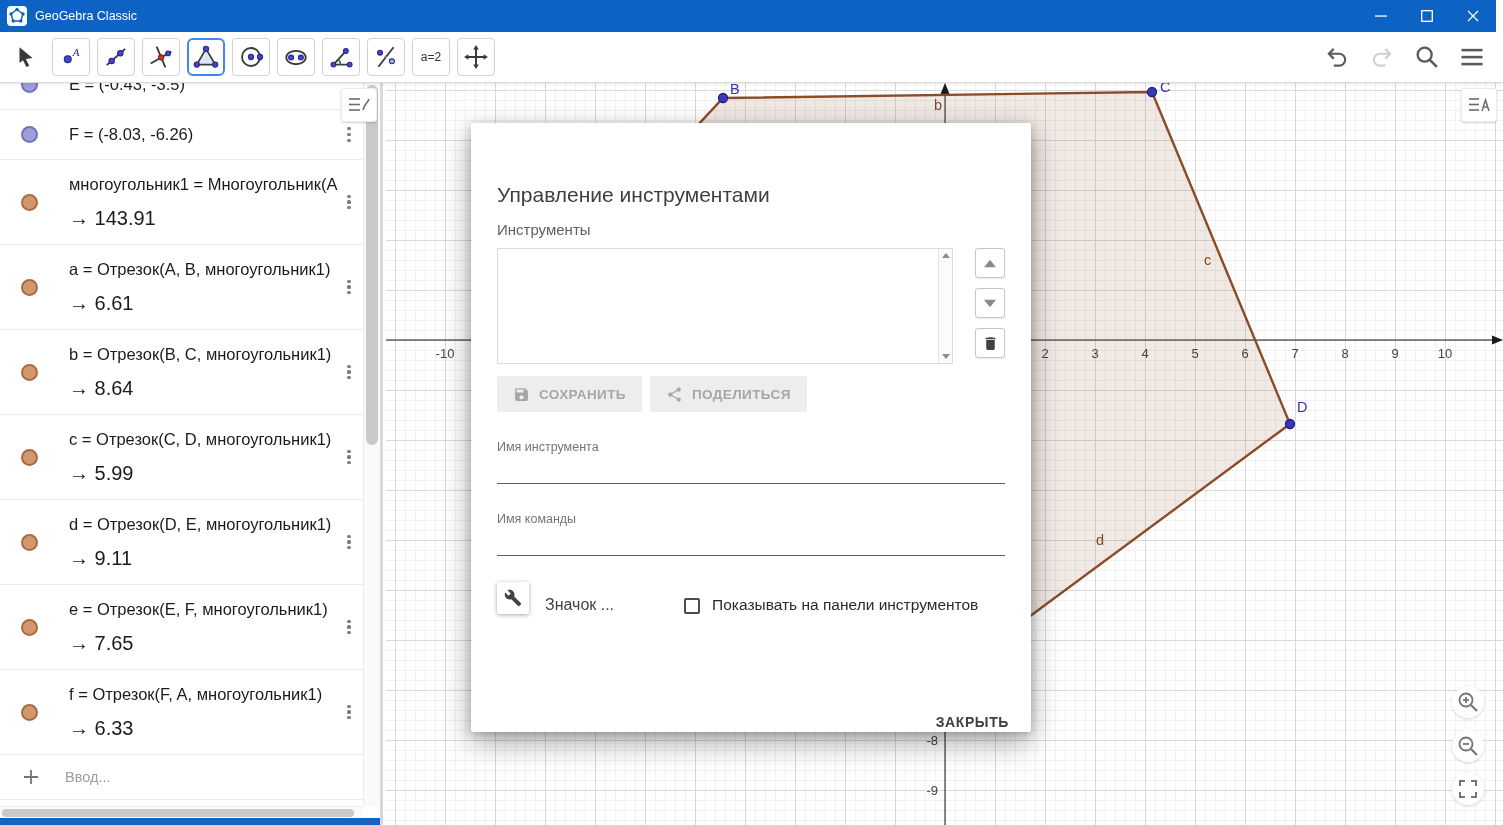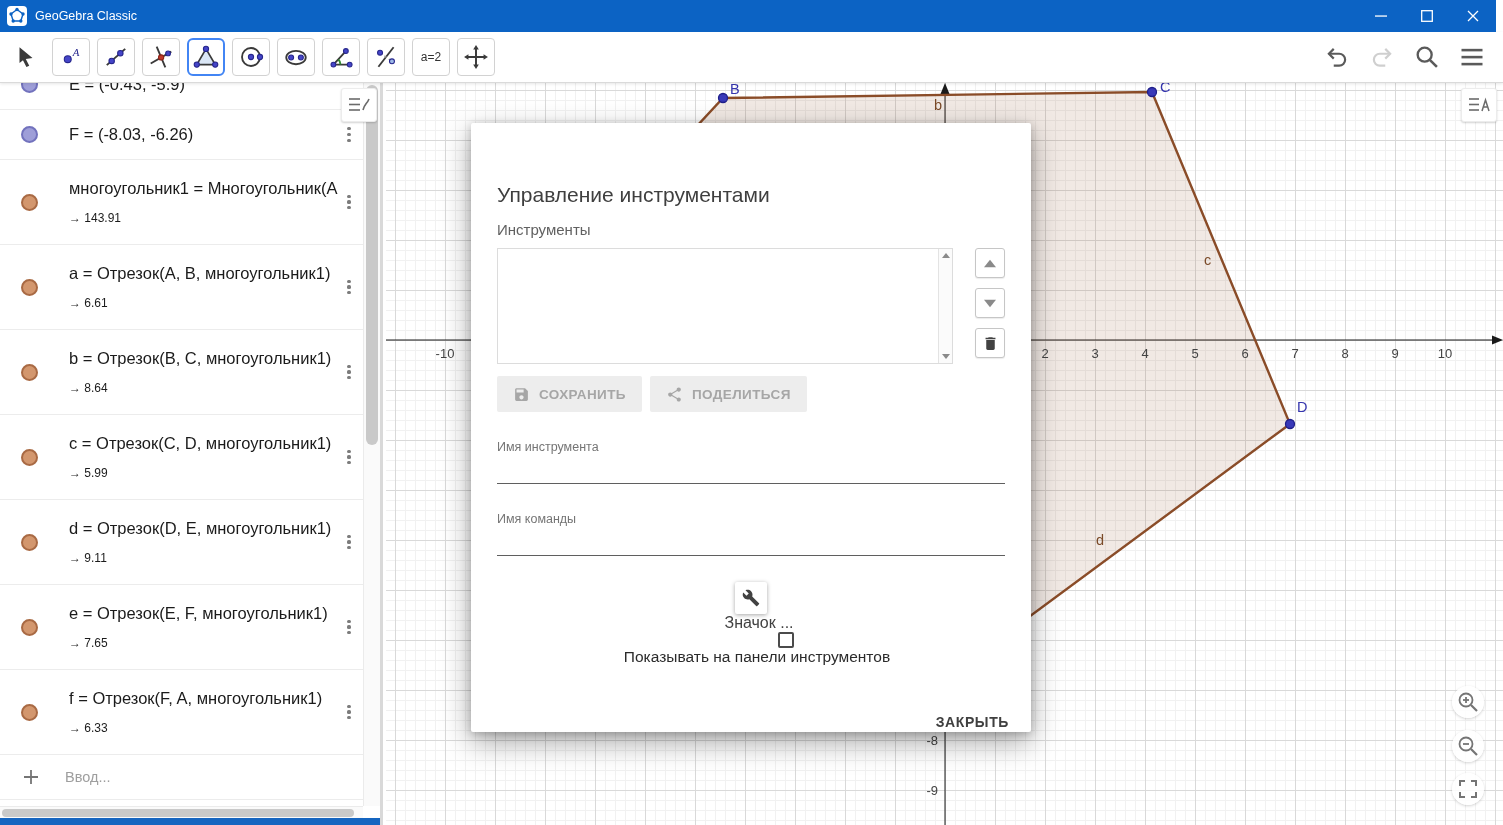--- a/index.html
+++ b/index.html
@@ -35,21 +35,21 @@
   .rows { position:absolute; top:0; left:0; right:17px; }
   .row { display:flex; align-items:center; border-bottom:1px solid #ececec; padding-left:21px; background:#fff; }
   .row.single { height:50px; }
   .row.double { height:85px; }
   .row.first { margin-top:-23px; }
   .toggle { width:17px; height:17px; border-radius:50%; flex:0 0 17px; margin-right:31px; }
   .toggle.point { background:#9e9ed8; border:2px solid #7272bd; }
   .toggle.path  { background:#d3976e; border:2px solid #a96a44; }
   .texts { flex:1; overflow:hidden; }
   .def { font-size:16.5px; color:#1b1b1b; white-space:nowrap; overflow:hidden; }
-  .val { font-size:12px; color:#1b1b1b; white-space:nowrap; margin-top:13px; }
+  .val { font-size:20px; color:#1b1b1b; white-space:nowrap; margin-top:13px; }
   .row-menu { width:20px; margin-right:4px; display:flex; flex-direction:column; gap:2.5px; align-items:center; flex:0 0 20px; }
   .row-menu i { width:3.2px; height:3.2px; border-radius:50%; background:#7c7c7c; }
   .input-row { display:flex; align-items:center; height:45px; border-bottom:1px solid #ececec; padding-left:23px; }
   .input-row input { border:none; outline:none; font-size:14.5px; color:#333; margin-left:26px; width:230px;
     font-family:"Liberation Sans", sans-serif; background:transparent; }
   .input-row input::placeholder { color:#9e9e9e; }
   .vscroll { position:absolute; top:0; right:0; bottom:19px; width:17px; background:#fafafa; border-left:1px solid #ebebeb; }
   .vthumb { position:absolute; left:2px; right:2px; top:2px; height:360px; background:#c9c9c9; border-radius:7px; }
   .hscroll { position:absolute; left:0; right:17px; bottom:7px; height:12px; background:#fafafa; border-top:1px solid #ebebeb; }
   .hthumb { position:absolute; left:2px; top:2px; width:352px; height:8px; background:#c9c9c9; border-radius:4px; }
@@ -88,21 +88,21 @@
   .side-btn { width:30px; height:30px; border:1px solid #c6c6c6; border-radius:3px; background:#fff;
     display:flex; align-items:center; justify-content:center; box-shadow:0 1px 1px rgba(0,0,0,.08); }
   .btn-row { display:flex; gap:8px; margin-top:12px; }
   .flat-btn { height:36px; background:#ededed; border:none; border-radius:2px; color:#a6a6a6;
     font-size:13.5px; font-weight:bold; letter-spacing:.4px; display:flex; align-items:center; gap:9px;
     padding:0 16px; font-family:"Liberation Sans", sans-serif; }
   .field { margin-top:28px; }
   .field label { display:block; font-size:12.5px; color:#757575; }
   .field input { width:100%; border:none; border-bottom:1px solid #5f5f5f; height:30px; font-size:16px;
     outline:none; background:transparent; font-family:"Liberation Sans", sans-serif; }
-  .icon-row { margin-top:26px; display:flex; align-items:center;flex-direction:column; }
+  .icon-row { margin-top:26px; display:flex; align-items:flex-end; }
   .wrench-btn { width:32px; height:32px; background:#fff; border:none; border-radius:2px;
     box-shadow:0 1px 4px rgba(0,0,0,.35); display:flex; align-items:center; justify-content:center; }
   .icon-label { font-size:16px; color:#424242; margin-left:16px; }
   .checkbox { width:16px; height:16px; border:2px solid #4b4b4b; border-radius:2px; margin-left:70px; flex:0 0 16px; }
   .check-label { font-size:15.5px; color:#2b2b2b; margin-left:12px; }
   .close-btn { position:absolute; right:22px; bottom:2px; background:none; border:none; color:#404040;
     font-size:14px; font-weight:bold; letter-spacing:.6px; font-family:"Liberation Sans", sans-serif; }
 </style>
 </head>
 <body>
@@ -241,21 +241,21 @@
       </svg>
     </div>
   </div>
 </div>
 
 <div class="algebra">
   <div class="rows">
     <div class="row single first">
       <span class="toggle point"></span>
       <div class="texts">
-          <div class="def">E = (-0.43, -5.9)</div>
+          <div class="def">E = (-0.43, -3.5)</div>
         </div>
     </div>
     <div class="row single">
       <span class="toggle point"></span>
       <div class="texts">
           <div class="def">F = (-8.03, -6.26)</div>
         </div>
       <span class="row-menu">
           <i></i>
           <i></i>

